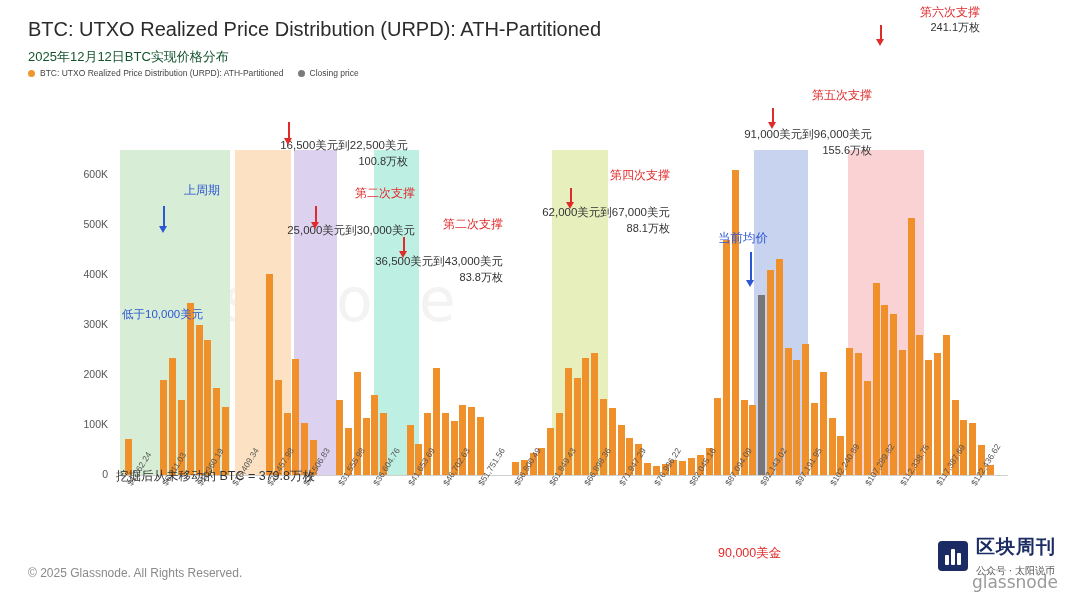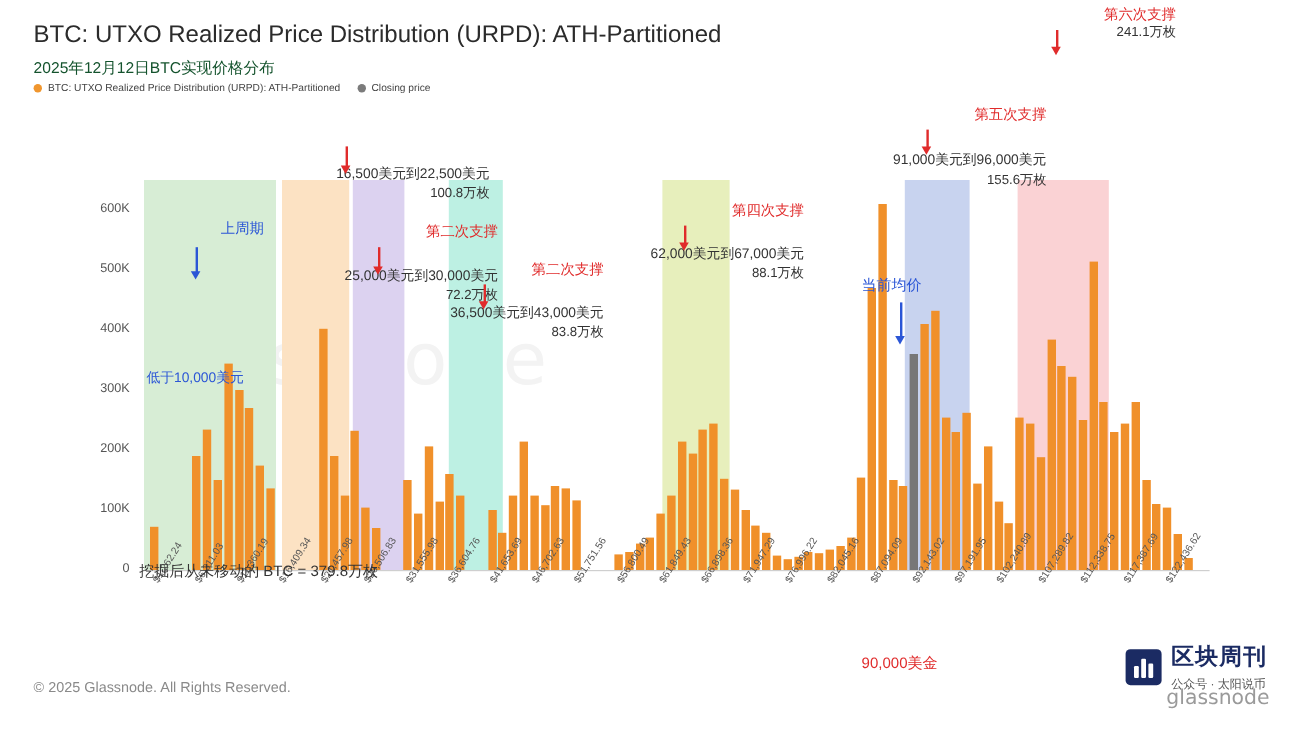--- a/index.html
+++ b/index.html
@@ -287,21 +287,20 @@
 <div class="ann" style="left:168px;top:100px;width:240px;">
   <div class="txt" style="margin-top:38px;">16,500美元到22,500美元</div>
   <div class="txt2">100.8万枚</div>
 </div>
 <div class="vline" style="left:288px;top:122px;height:18px;"></div>
 <div class="vhead" style="left:284px;top:138px;"></div>
 
 <div class="ann" style="left:215px;top:185px;width:200px;">
   <div class="hdr">第二次支撑</div>
   <div class="txt" style="margin-top:22px;">25,000美元到30,000美元</div>
-  <div class="txt2">72.2万枚</div>
 </div>
 <div class="vline" style="left:315px;top:206px;height:18px;"></div>
 <div class="vhead" style="left:311px;top:222px;"></div>
 
 <div class="ann" style="left:303px;top:216px;width:200px;">
   <div class="hdr">第二次支撑</div>
   <div class="txt" style="margin-top:22px;">36,500美元到43,000美元</div>
   <div class="txt2">83.8万枚</div>
 </div>
 <div class="vline" style="left:403px;top:237px;height:16px;"></div>

